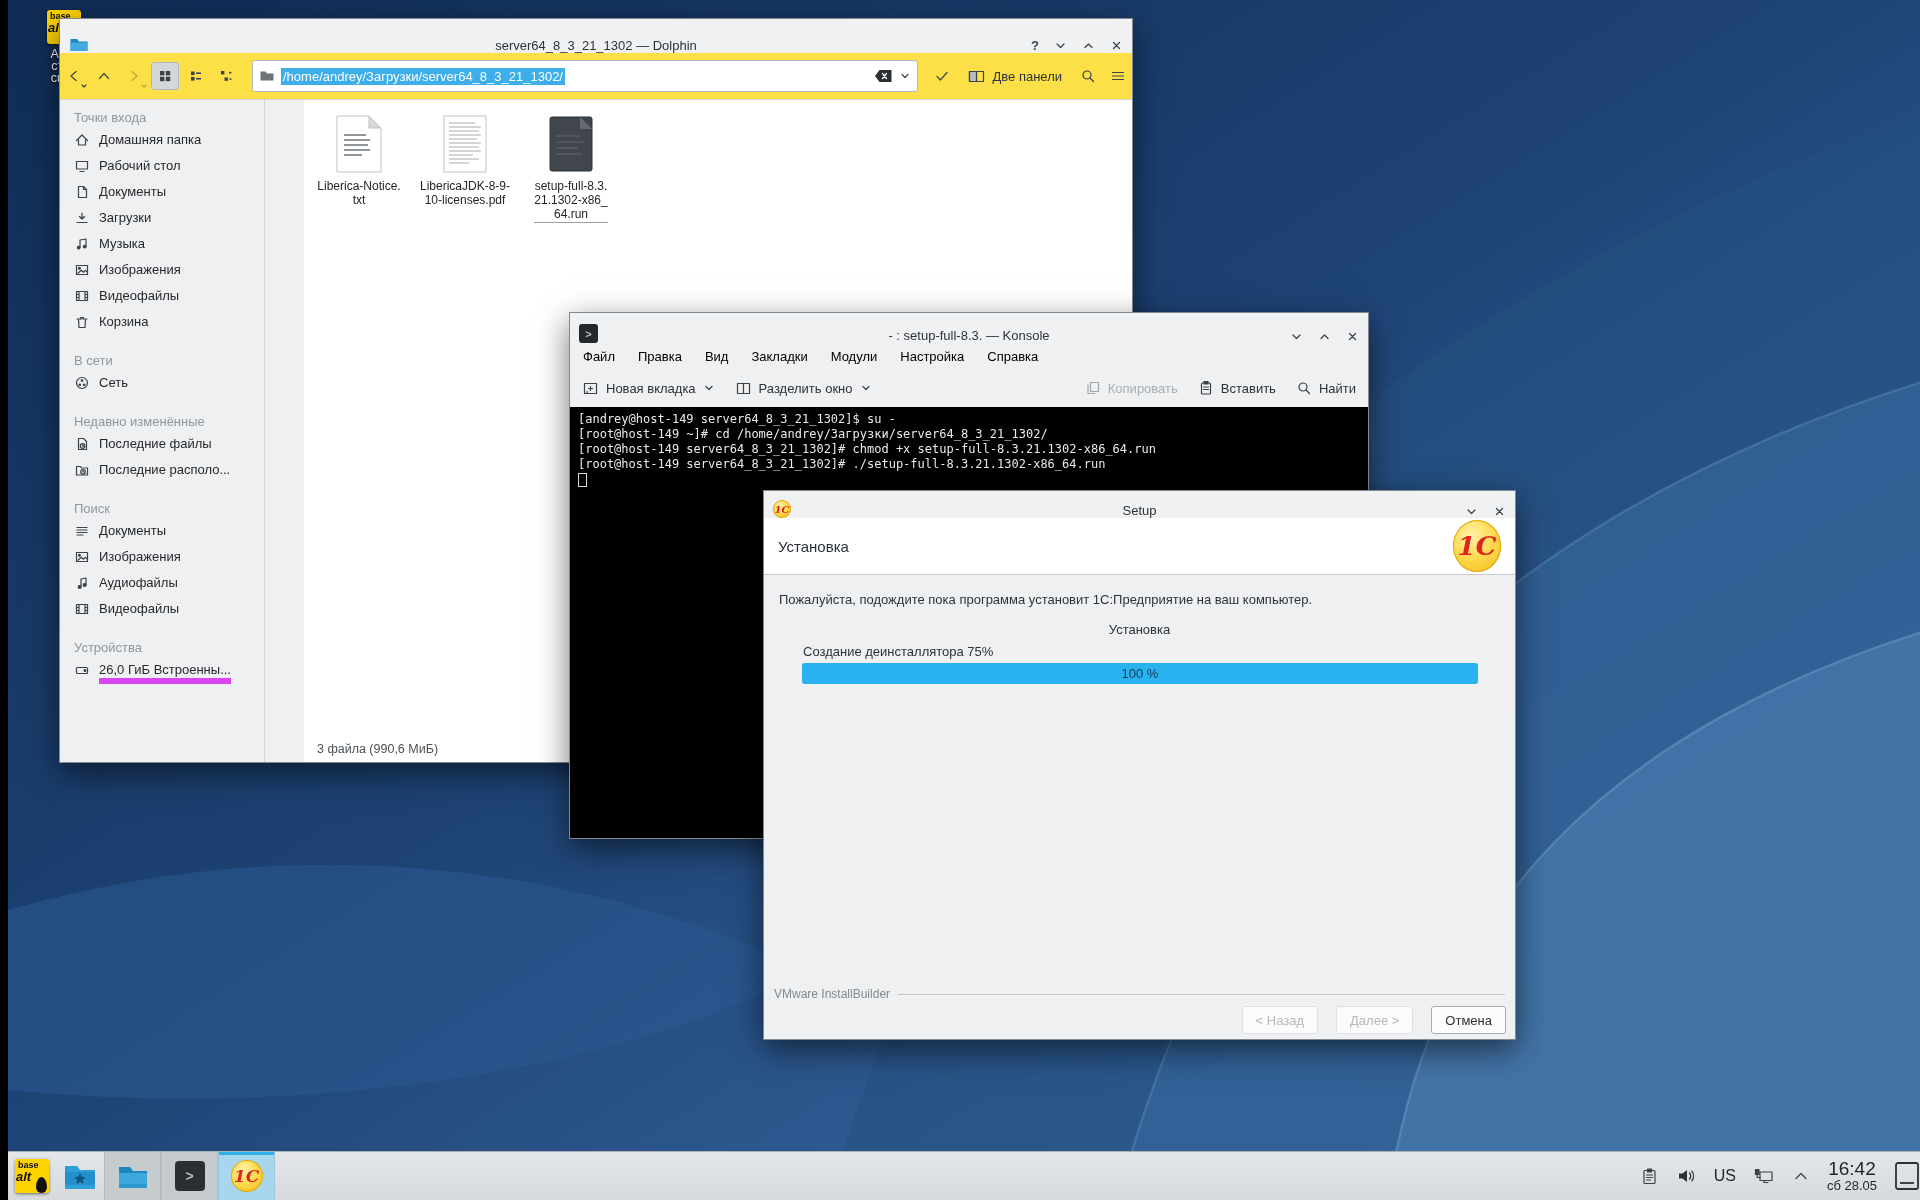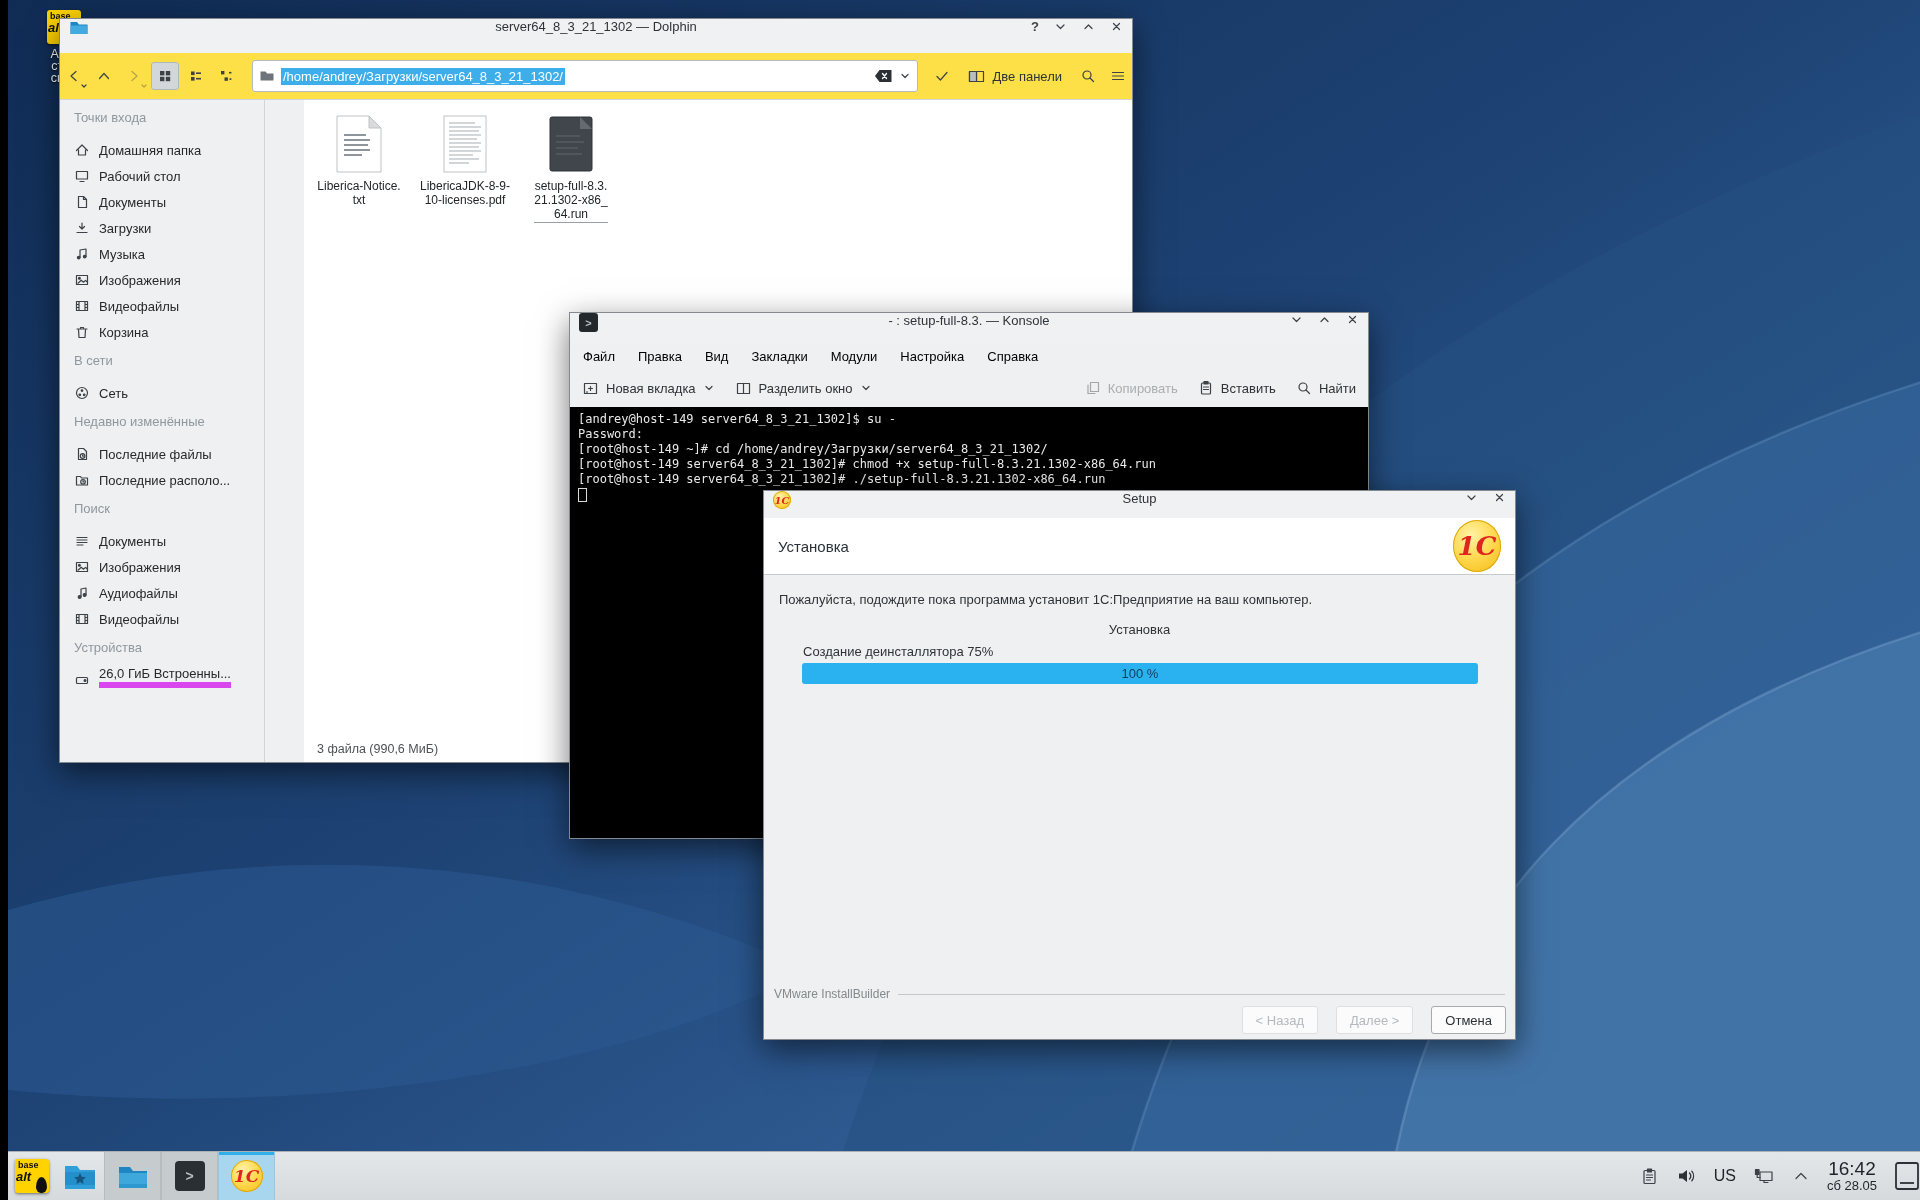--- a/index.html
+++ b/index.html
@@ -10,21 +10,21 @@
   
   .desktop-icon{position:absolute;left:24px;top:10px;width:64px;z-index:1;text-align:center;}
   .balt{width:34px;height:34px;background:#ffd300;border-radius:3px;position:relative;overflow:hidden;margin:0 auto;box-shadow:0 1px 3px rgba(0,0,0,.5);}
   .balt .b1{position:absolute;top:2px;left:3px;font-size:9px;font-weight:bold;color:#101010;line-height:9px;}
   .balt .b2{position:absolute;top:11px;left:1px;font-size:13px;font-weight:bold;font-style:italic;color:#101010;line-height:13px;}
   .balt .pg{position:absolute;right:2px;bottom:0;width:11px;height:16px;background:#101010;border-radius:50% 50% 45% 45%/62% 62% 38% 38%;}
   .dlabel{margin-top:4px;color:#fff;font-size:12.5px;line-height:12px;text-shadow:0 1px 2px rgba(0,0,0,.85);}
 
   
   .window{position:absolute;background:#eff0f1;border:1px solid #83898e;box-shadow:0 10px 30px rgba(0,0,0,.55);display:flex;flex-direction:column;}
-  .titlebar{display:flex;align-items:flex-start;padding:0 9px;background:#f0f1f2;position:relative;flex:0 0 auto;}
+  .titlebar{display:flex;align-items:flex-end;padding:0 9px;background:#f0f1f2;position:relative;flex:0 0 auto;}
   .titlebar .title{position:absolute;left:60px;right:60px;text-align:center;font-size:13px;color:#2e3338;white-space:nowrap;overflow:hidden;}
   .winbtns{margin-left:auto;display:flex;gap:15px;align-items:center;z-index:2;}
   .wbtn{display:flex;align-items:center;justify-content:center;color:#3c4247;font-size:13px;font-weight:bold;cursor:default;}
 
   
   .dolphin{left:51px;top:18px;width:1072px;height:743px;z-index:2;}
   .dolphin .titlebar{height:34px;}
   .dtoolbar{height:46px;display:flex;align-items:center;padding:0 0;background:#fde047;gap:2px;flex:0 0 auto;}
   .tbtn{display:flex;align-items:center;justify-content:center;min-width:28px;height:30px;border-radius:3px;position:relative;}
   .tbtn .mini{position:absolute;right:0;bottom:1px;display:flex;}
@@ -32,21 +32,21 @@
   .vbtn{display:flex;align-items:center;justify-content:center;width:26px;height:26px;border-radius:3px;margin:0 1px;}
   .vbtn.pressed{background:#d3d7d9;border:1px solid #b2b7ba;}
   .locbar{flex:1;display:flex;align-items:center;gap:6px;height:30px;background:#fff;border:1px solid #b6babd;border-radius:3px;margin:0 8px 0 10px;padding:0 6px;min-width:0;}
   .loctext{font-size:13px;color:#fff;background:#3daee9;padding:1px 2px;white-space:nowrap;overflow:hidden;}
   .locsp{flex:1;}
   .dualbtn{display:flex;align-items:center;gap:7px;font-size:13px;color:#2e3338;padding:0 10px;height:30px;}
   .dbody{flex:1;display:flex;min-height:0;border-top:1px solid #d2d5d7;gap:39px;}
   .dsidebar{width:190px;flex:0 0 190px;background:#eff0f1;border-right:1px solid #d2d5d7;padding:8px 0 0 14px;overflow:hidden;}
   .pl-sec{color:#8f979e;font-size:13px;margin:13px 0 7px 0;}
   .pl-sec.first{margin-top:2px;}
-  .pl-item{display:flex;align-items:flex-end;gap:9px;height:26px;color:#26292c;font-size:13px;white-space:nowrap;}
+  .pl-item{display:flex;align-items:flex-start;gap:9px;height:26px;color:#26292c;font-size:13px;white-space:nowrap;}
   .pl-ico{width:16px;height:16px;flex:0 0 16px;display:flex;align-items:center;}
   .pl-ul{border-bottom:6px solid #d946ef;padding-bottom:1px;}
   .dmain{flex:1;background:#fff;display:flex;flex-direction:column;min-width:0;}
   .files{flex:1;display:flex;align-items:flex-start;padding:12px 0 0 2px;}
   .fcell{width:106px;display:flex;flex-direction:column;align-items:center;}
   .ficon{height:64px;display:flex;align-items:center;justify-content:center;}
   .flabel{font-size:12px;line-height:14px;color:#232629;text-align:center;margin-top:3px;}
   .flabel.fl-u{border-bottom:1px solid #9aa0a4;padding-bottom:1px;}
   .dstatus{height:26px;display:flex;align-items:center;padding-left:13px;font-size:12.5px;color:#4d5257;background:#fff;flex:0 0 auto;}
 
@@ -651,21 +651,20 @@
                 <circle cx="7" cy="7" r="4"></circle>
                 <path d="M10 10l3.5 3.5"></path>
               </g>
             </svg>
           </span>
           <span>Найти</span>
         </span>
     </div>
     <div class="kterm">
         <div class="tline">[andrey@host-149 server64_8_3_21_1302]$ su -</div>
-        <div class="tline">Password:</div>
         <div class="tline">[root@host-149 ~]# cd /home/andrey/Загрузки/server64_8_3_21_1302/</div>
         <div class="tline">[root@host-149 server64_8_3_21_1302]# chmod +x setup-full-8.3.21.1302-x86_64.run</div>
         <div class="tline">[root@host-149 server64_8_3_21_1302]# ./setup-full-8.3.21.1302-x86_64.run</div>
         <div class="tline"><span class="cursor"></span></div>
       </div>
   </div>
 
   <div class="window setup">
     <div class="titlebar">
       <span class="onec onec-mini">1С</span>

